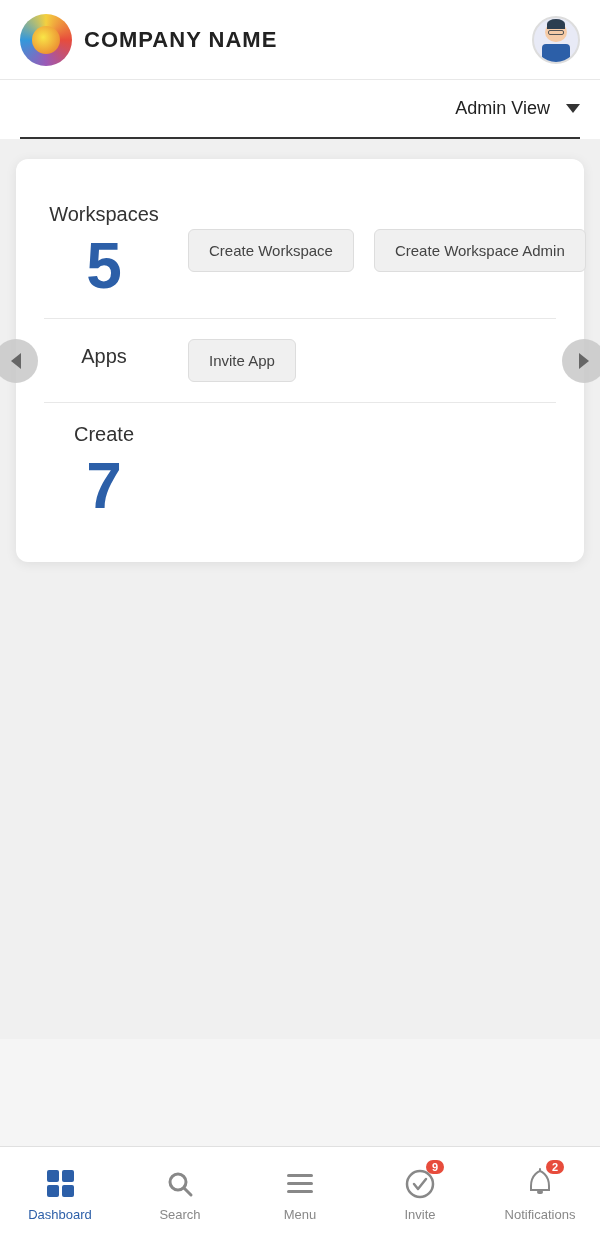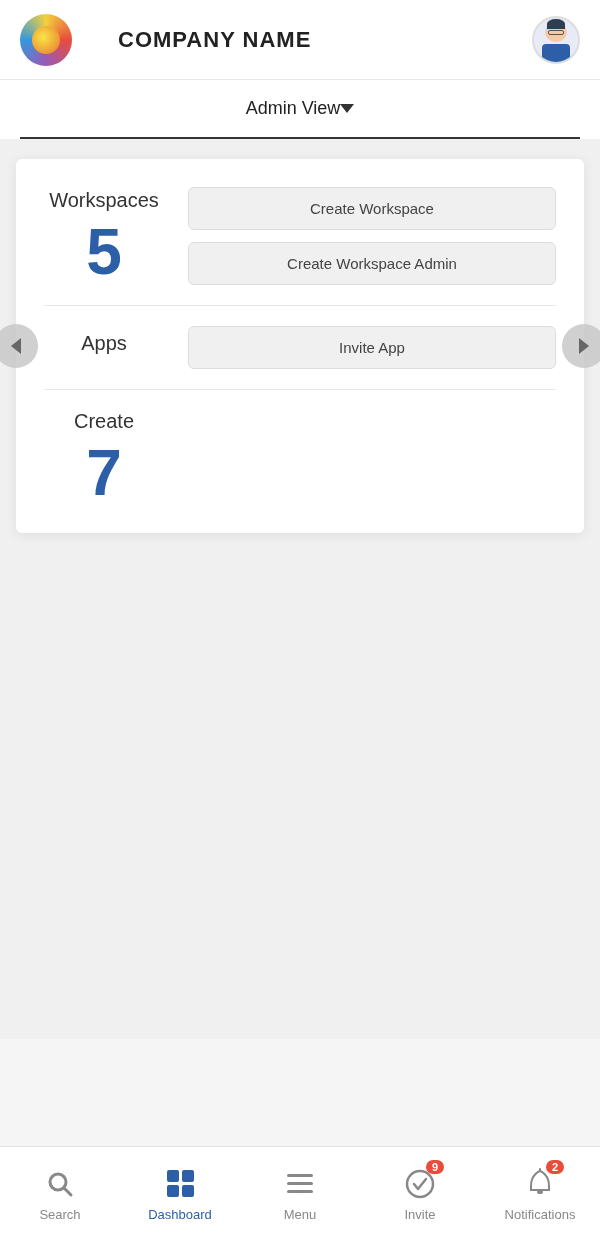--- a/index.html
+++ b/index.html
@@ -43,21 +43,20 @@
       height: 28px;
       background: radial-gradient(circle at 40% 40%, #f9e547, #e8742c);
       border-radius: 50%;
     }
     .company-name {
       font-size: 22px;
       font-weight: 700;
       color: #222;
       letter-spacing: 1px;
       text-transform: uppercase;
-      margin-left: 34px;
     }
     .avatar {
       width: 48px;
       height: 48px;
       border-radius: 50%;
       background: #e8eaf6;
       overflow: hidden;
       display: flex;
       align-items: flex-end;
       justify-content: center;
@@ -105,24 +104,25 @@
     }
 
     
     .view-selector-wrap {
       background: #fff;
       padding: 0 20px;
     }
     .view-selector {
       display: flex;
       align-items: center;
-      justify-content: center;
+      justify-content: flex-end;
       padding: 18px 0;
       border-bottom: 2px solid #333;
       cursor: pointer;
+      gap: 16px;
     }
     .view-selector-label {
       font-size: 18px;
       color: #222;
       font-weight: 500;
     }
     .chevron-down {
       width: 0;
       height: 0;
       border-left: 7px solid transparent;
@@ -131,23 +131,23 @@
     }
 
     
     .main-area {
       padding: 20px 16px;
       background: #f0f0f0;
       min-height: 900px;
     }
     .card {
       background: #fff;
-      border-radius: 6px;
+      border-radius: 12px;
       box-shadow: 0 2px 12px rgba(0,0,0,0.08);
-      padding: 8px 28px;
+      padding: 24px 28px;
       position: relative;
     }
 
     
     .section {
       display: flex;
       align-items: center;
       justify-content: space-between;
       padding: 20px 0;
     }
@@ -167,22 +167,21 @@
       font-weight: 500;
     }
     .section-count {
       font-size: 64px;
       font-weight: 600;
       color: #2c5fa8;
       line-height: 1;
     }
     .section-buttons {
       display: flex;
-      flex-direction: column;
-      gap: 12px;
+      gap: 20px;
       flex: 1;
       margin-left: 24px;
     }
     .action-btn {
       background: #f0f0f0;
       border: 1px solid #ddd;
       border-radius: 6px;
       padding: 12px 20px;
       font-size: 15px;
       color: #444;
@@ -380,38 +379,38 @@
       <div class="arrow-icon arrow-right"></div>
     </div>
 
   </div>
 </div>
 
 <div class="bottom-nav">
 
   <div class="nav-item">
     <div class="nav-icon">
-      <svg width="28" height="28" viewBox="0 0 28 28">
-        <circle cx="12" cy="12" r="8" stroke="#888" stroke-width="3" fill="none"></circle>
-        <line x1="18" y1="18" x2="25" y2="25" stroke="#888" stroke-width="3" stroke-linecap="round"></line>
-      </svg>
-    </div>
-    <span class="nav-label">Search</span>
-  </div>
-
-  <div class="nav-item">
-    <div class="nav-icon">
       <div class="dashboard-grid">
         <div class="grid-cell"></div>
         <div class="grid-cell"></div>
         <div class="grid-cell"></div>
         <div class="grid-cell"></div>
       </div>
     </div>
     <span class="nav-label active">Dashboard</span>
+  </div>
+
+  <div class="nav-item">
+    <div class="nav-icon">
+      <svg width="28" height="28" viewBox="0 0 28 28">
+        <circle cx="12" cy="12" r="8" stroke="#888" stroke-width="3" fill="none"></circle>
+        <line x1="18" y1="18" x2="25" y2="25" stroke="#888" stroke-width="3" stroke-linecap="round"></line>
+      </svg>
+    </div>
+    <span class="nav-label">Search</span>
   </div>
 
   <div class="nav-item">
     <div class="nav-icon">
       <div class="menu-lines">
         <div class="menu-line"></div>
         <div class="menu-line"></div>
         <div class="menu-line"></div>
       </div>
     </div>

